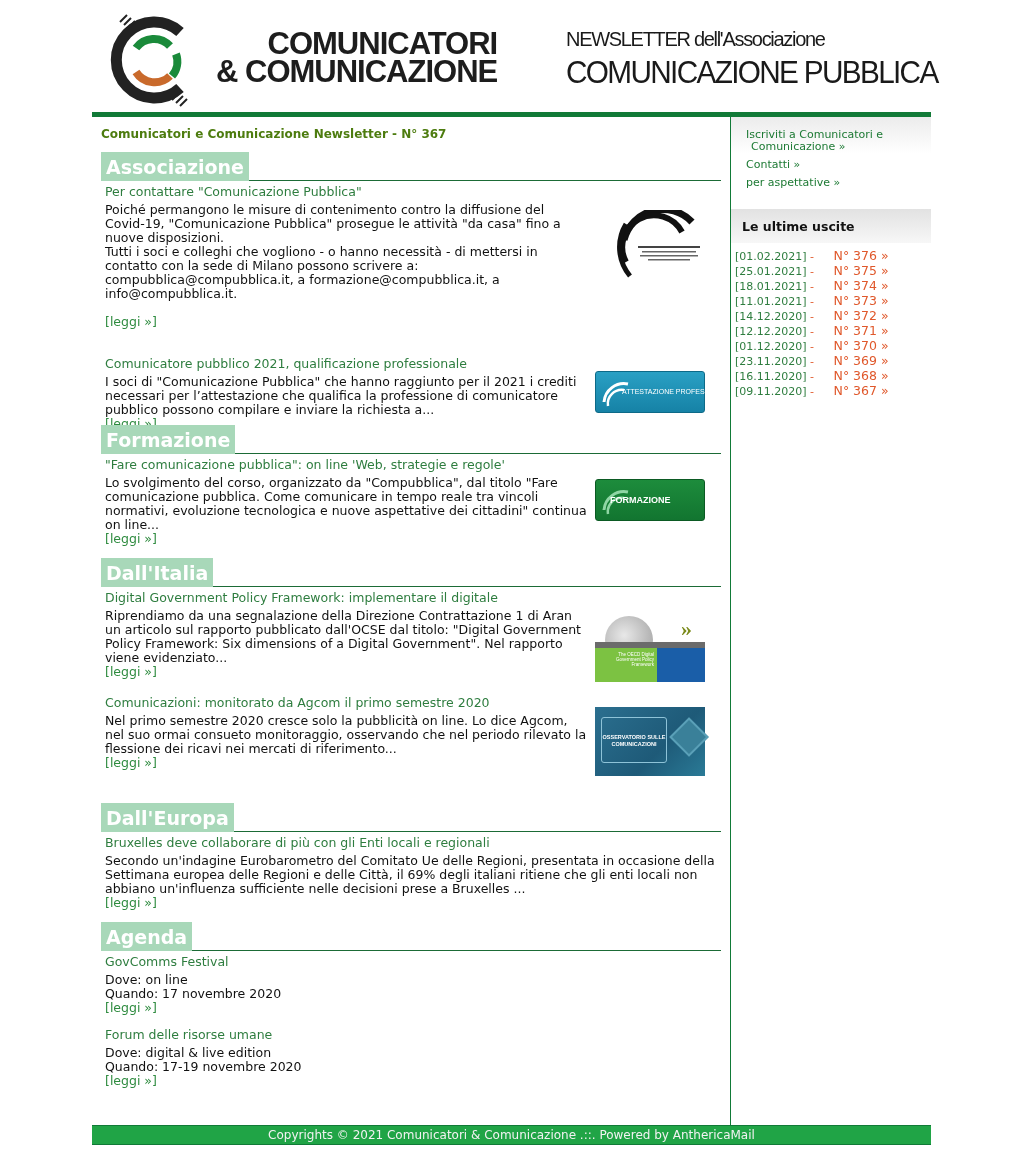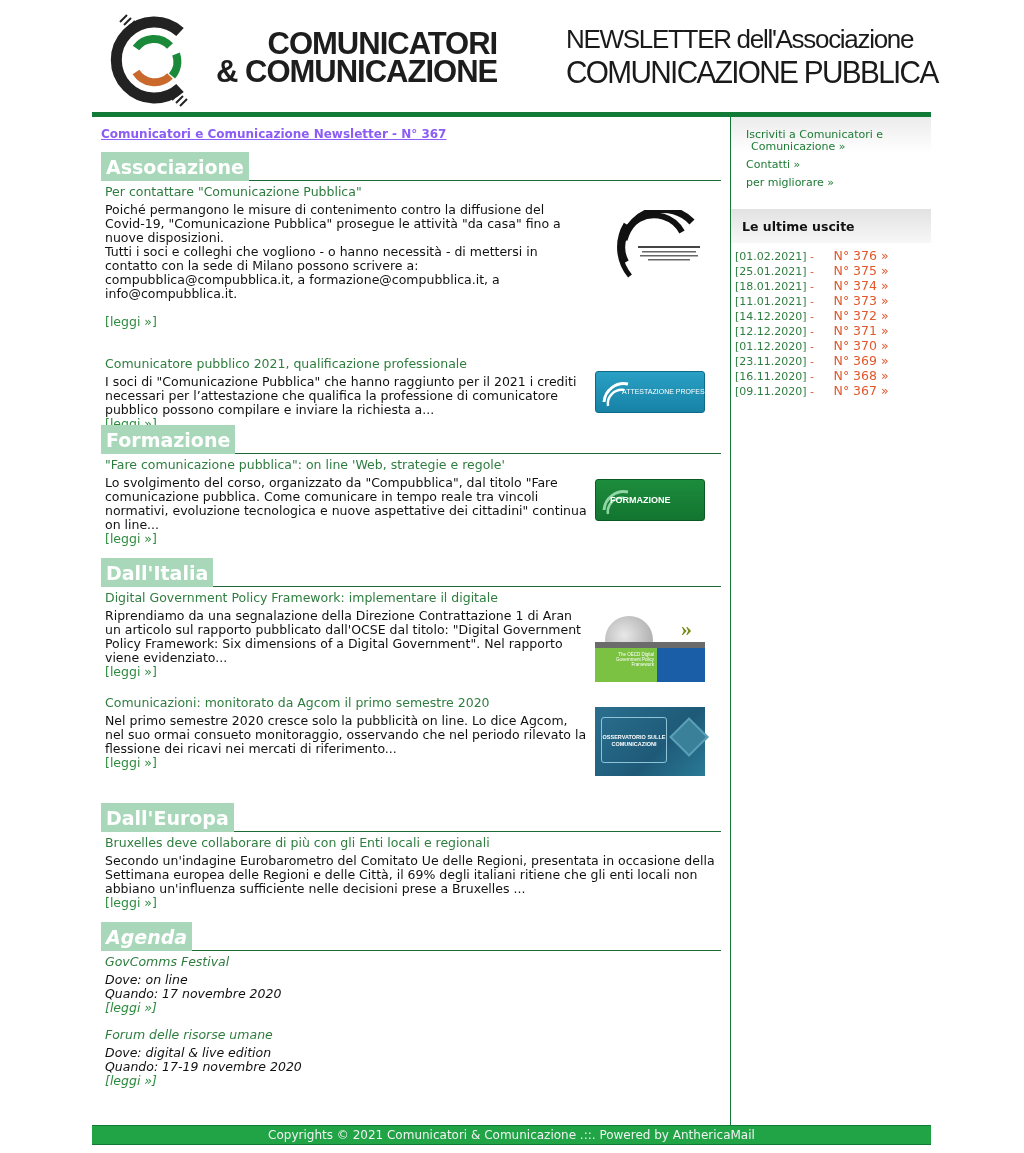--- a/index.html
+++ b/index.html
@@ -3,28 +3,28 @@
 <meta charset="utf-8">
 <style>
   * { box-sizing: border-box; margin: 0; padding: 0; }
   body { width: 1024px; height: 1153px; background: #ffffff; font-family: "DejaVu Sans", sans-serif; color: #111; position: relative; overflow: hidden; }
   .wrap { position: absolute; left: 92px; top: 0; width: 839px; }
   .header { height: 112px; position: relative; }
   .logo { position: absolute; left: 18px; top: 12px; width: 88px; height: 96px; }
   .brand { position: absolute; left: 124px; top: 30px; font-family: "Liberation Sans", sans-serif; font-weight: 900; font-size: 31px; line-height: 28px; letter-spacing: -1px; color: #1d1d1d; text-align: right; }
   .brand div { white-space: nowrap; }
   .tagline { position: absolute; left: 474px; top: 24px; font-family: "Liberation Sans", sans-serif; color: #1a1a1a; font-weight: 300; }
-  .tagline .l1 { font-size: 26px; letter-spacing: -1.3px; line-height: 30px; }
+  .tagline .l1 { font-size: 20px; letter-spacing: -1.3px; line-height: 30px; }
   .tagline .l2 { font-size: 32px; letter-spacing: -1.8px; line-height: 36px; transform: scaleX(0.93); transform-origin: left; white-space: nowrap; }
   .topbar { height: 5px; background: #117a37; }
   .body { position: relative; height: 1008px; }
   .main { position: absolute; left: 0; top: 0; width: 638px; height: 1008px; }
   .vline { position: absolute; left: 638px; top: 0; width: 1px; height: 1008px; background: #117a37; }
   .side { position: absolute; left: 639px; top: 0; width: 200px; }
-  .nl-title { position: absolute; left: 9px; top: 10px; font-size: 12px; font-weight: bold; color: #8b5cf6; text-decoration: underline; }
+  .nl-title { position: absolute; left: 9px; top: 10px; font-size: 12px; font-weight: bold; color: #4d7c0f; }
   .section { position: absolute; left: 9px; width: 620px; }
   .sec-head { position: relative; height: 28px; border-bottom: 1px solid #1b6b36; }
   .sec-tab { position: absolute; left: 0; bottom: -1px; height: 29px; background: #a8d8b9; color: #fff; font-weight: bold; font-size: 19px; line-height: 30px; padding: 0 5px; }
   .article { position: relative; padding-left: 4px; }
   .a-title { color: #2e7d3f; font-size: 12.5px; line-height: 16px; margin-top: 3px; display: block; text-decoration: none; }
   .a-text { font-size: 12.5px; line-height: 14px; color: #111; margin-top: 3px; width: 482px; }
   .a-text.wide { width: 616px; }
   .leggi { color: #2e8b3f; font-size: 12.5px; line-height: 14px; display: block; text-decoration: none; }
   .thumb { position: absolute; }
   .side-links { background: linear-gradient(#ececec, #ffffff 40%); padding: 12px 0 14px 15px; }
@@ -157,21 +157,21 @@
         <div class="sec-head">
           <span class="sec-tab">Dall'Europa</span>
         </div>
         <div class="article">
           <a class="a-title" href="#">Bruxelles deve collaborare di più con gli Enti locali e regionali</a>
           <div class="a-text wide">Secondo un'indagine Eurobarometro del Comitato Ue delle Regioni, presentata in occasione della Settimana europea delle Regioni e delle Città, il 69% degli italiani ritiene che gli enti locali non abbiano un'influenza sufficiente nelle decisioni prese a Bruxelles ...</div>
           <a class="leggi" href="#">[leggi »]</a>
         </div>
       </div>
 
-      <div class="section" style="top:806px;font-style:italic;">
+      <div class="section" style="top:806px;">
         <div class="sec-head">
           <span class="sec-tab">Agenda</span>
         </div>
         <div class="article">
           <a class="a-title" href="#">GovComms Festival</a>
           <div class="a-text">Dove: on line</div>
           <div class="a-text" style="margin-top:0;">Quando: 17 novembre 2020</div>
           <a class="leggi" href="#">[leggi »]</a>
         </div>
         <div class="article" style="margin-top:12px;">
@@ -183,21 +183,21 @@
       </div>
     </div>
 
     <div class="vline"></div>
 
     <div class="side">
       <div class="side-links">
         <a href="#">Iscriviti a Comunicatori e</a>
         <a href="#" class="sub">Comunicazione »</a>
         <a href="#">Contatti »</a>
-        <a href="#">per migliorare »</a>
+        <a href="#">per aspettative »</a>
       </div>
       <div class="recent-head">Le ultime uscite</div>
       <div class="recent-list">
         <div class="recent-item"><span class="date">[01.02.2021]</span><span class="dash"> - </span><a class="num" href="#">N° 376 »</a></div>
         <div class="recent-item"><span class="date">[25.01.2021]</span><span class="dash"> - </span><a class="num" href="#">N° 375 »</a></div>
         <div class="recent-item"><span class="date">[18.01.2021]</span><span class="dash"> - </span><a class="num" href="#">N° 374 »</a></div>
         <div class="recent-item"><span class="date">[11.01.2021]</span><span class="dash"> - </span><a class="num" href="#">N° 373 »</a></div>
         <div class="recent-item"><span class="date">[14.12.2020]</span><span class="dash"> - </span><a class="num" href="#">N° 372 »</a></div>
         <div class="recent-item"><span class="date">[12.12.2020]</span><span class="dash"> - </span><a class="num" href="#">N° 371 »</a></div>
         <div class="recent-item"><span class="date">[01.12.2020]</span><span class="dash"> - </span><a class="num" href="#">N° 370 »</a></div>

